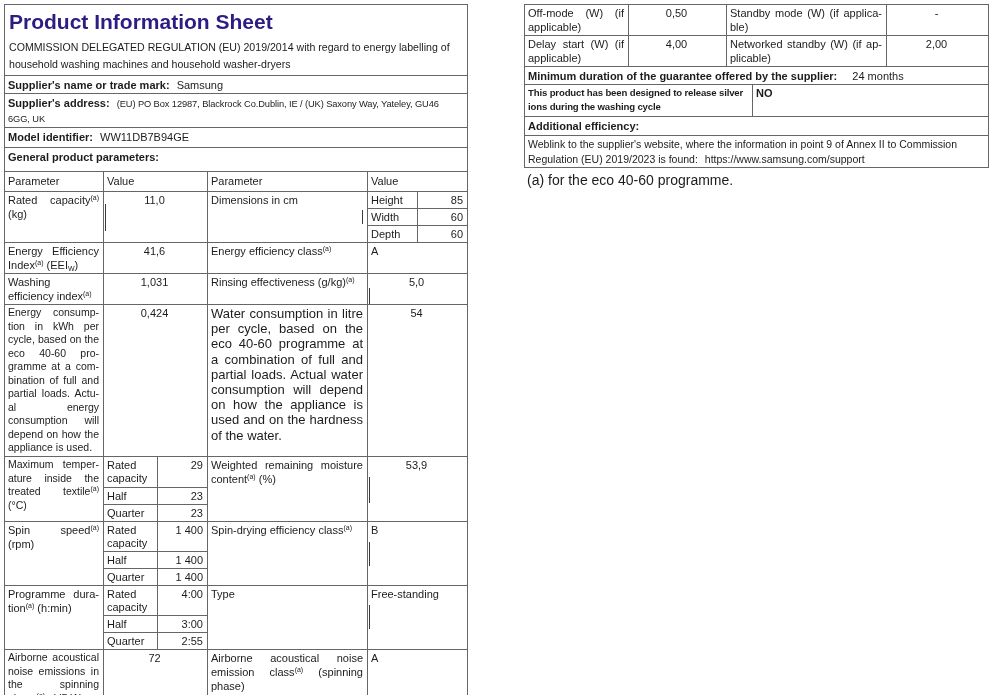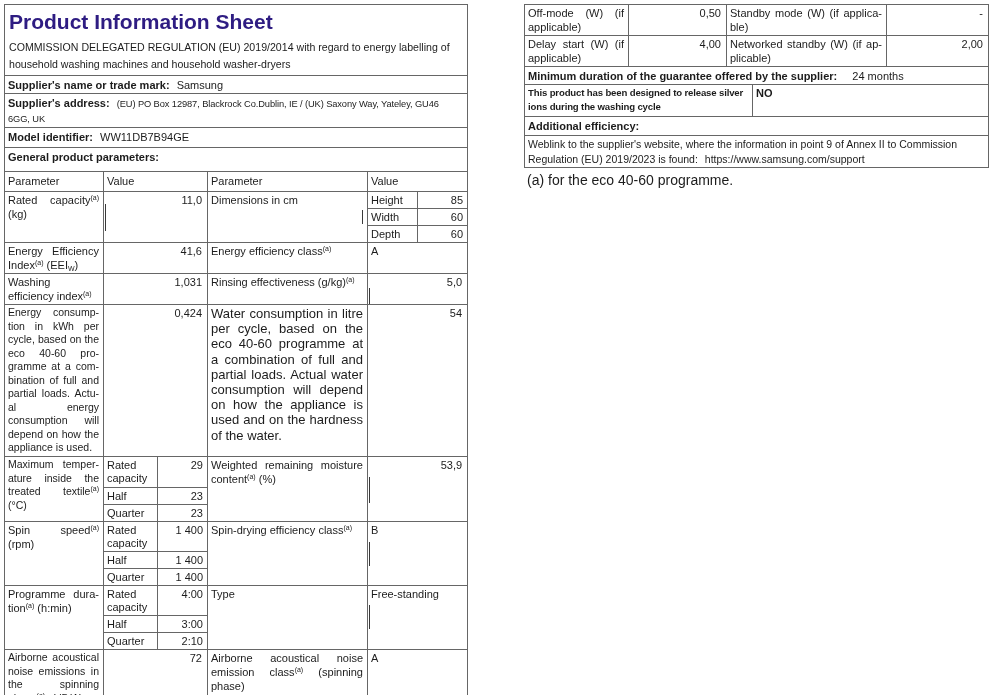--- a/index.html
+++ b/index.html
@@ -27,21 +27,21 @@
 
   .titlecell { padding: 2px 4px 2px 4px; }
   .doc-title { font-size: 21px; font-weight: bold; color: #2e1c82; line-height: 27px; padding: 1px 0 4px 0; }
   .reg-text  { font-size: 10.6px; line-height: 17px; color: #1c1c1c; }
   .kv        { padding-top: 2px; }
   .kv .val   { margin-left: 4px; }
   .addr      { font-size: 9.3px; letter-spacing: -0.1px; }
 
   .just   { text-align: justify; }
   .p      { font-size: 10.5px; line-height: 13.5px; }
-  .num    { text-align: right; padding-right: 5px; }
+  .num    { text-align: center; padding-right: 5px; }
   .cls    { text-align: left; }
   .sublbl { line-height: 13px; padding-top: 2px; }
   .subnum { line-height: 13px; padding-top: 2px; text-align: right; }
   .hdr    { line-height: 15px; padding-top: 2px; margin-left: 14px; }
 
   
   .tick { position: absolute; width: 1px; background: #3a3a3a; left: 1px; }
   .tick.t-dims { left: auto; right: 4px; }
 
   .squeeze { font-size: 9.6px; letter-spacing: -0.15px; line-height: 14px; }
@@ -233,21 +233,21 @@
         <span class="tick" style="top:19px;height:24px"></span>
         <span>Free-standing</span>
       </td>
     </tr>
     <tr style="height:16px">
       <td class="sublbl">Half</td>
       <td class="subnum">3:00</td>
     </tr>
     <tr style="height:16px">
       <td class="sublbl">Quarter</td>
-      <td class="subnum">2:10</td>
+      <td class="subnum">2:55</td>
     </tr>
 
     <tr style="height:71px">
       <td class="just p">
         <span><span>Airborne acousti­cal noise emissions in the spinning phase</span><sup>(a)</sup><span> (dB(A) re 1 pW)</span></span>
       </td>
       <td colspan="2" class="num">
         <span>72</span>
       </td>
       <td class="just">

